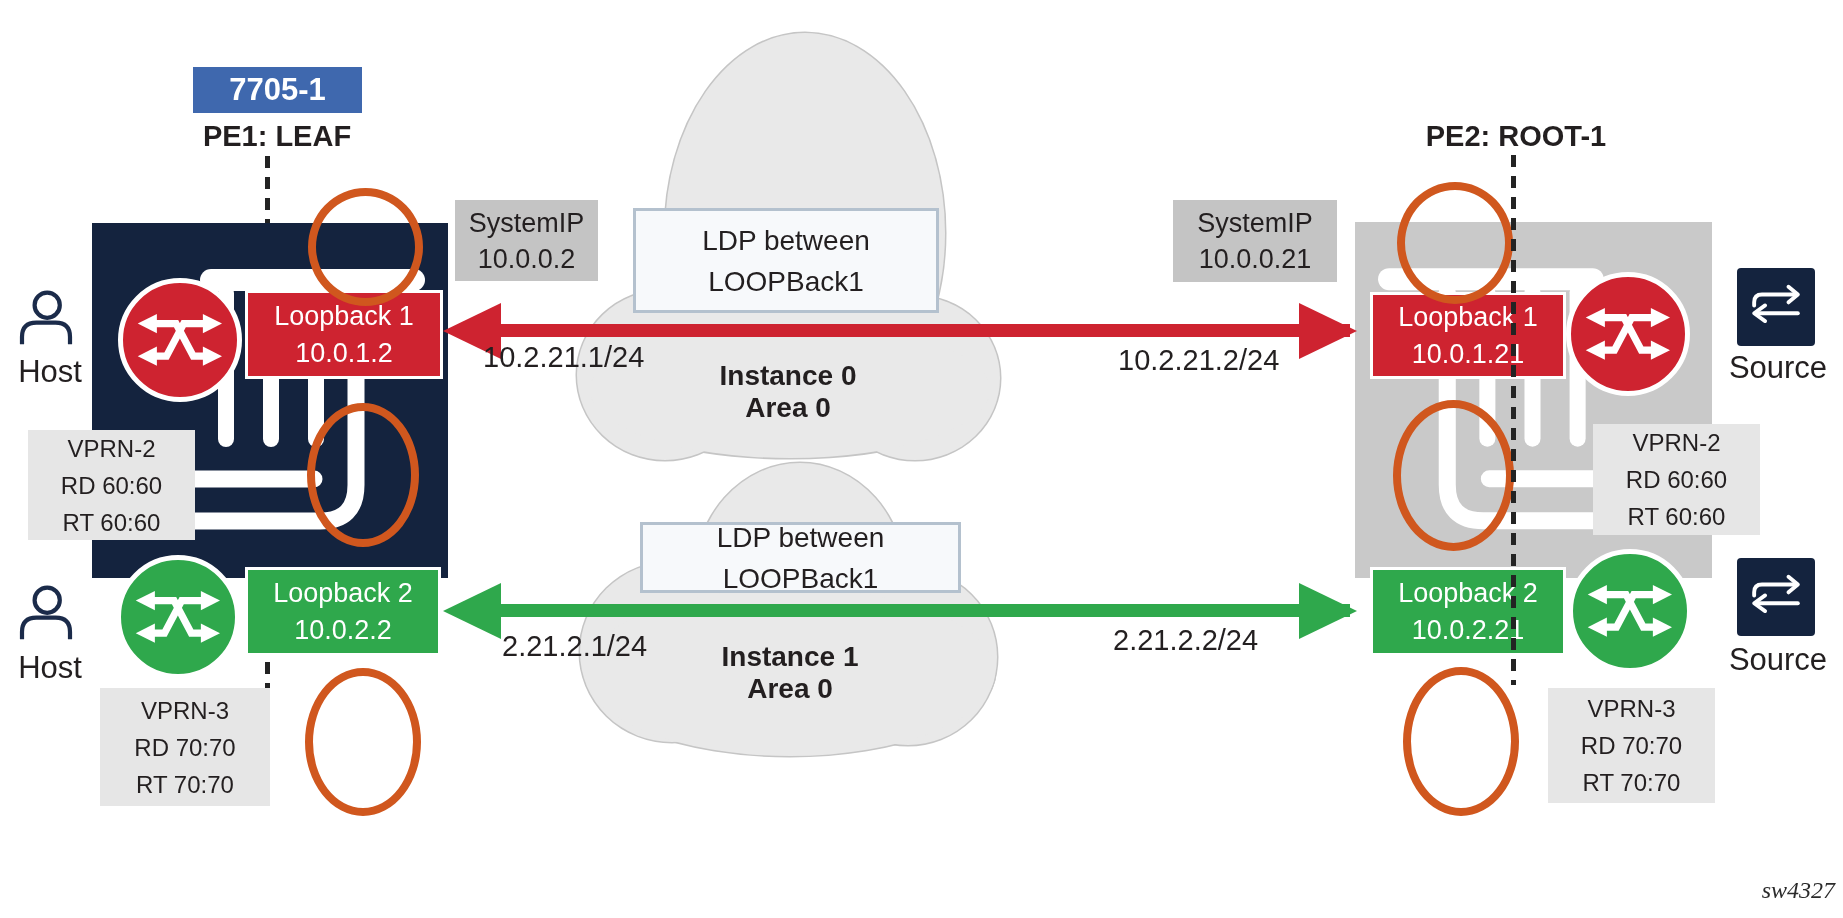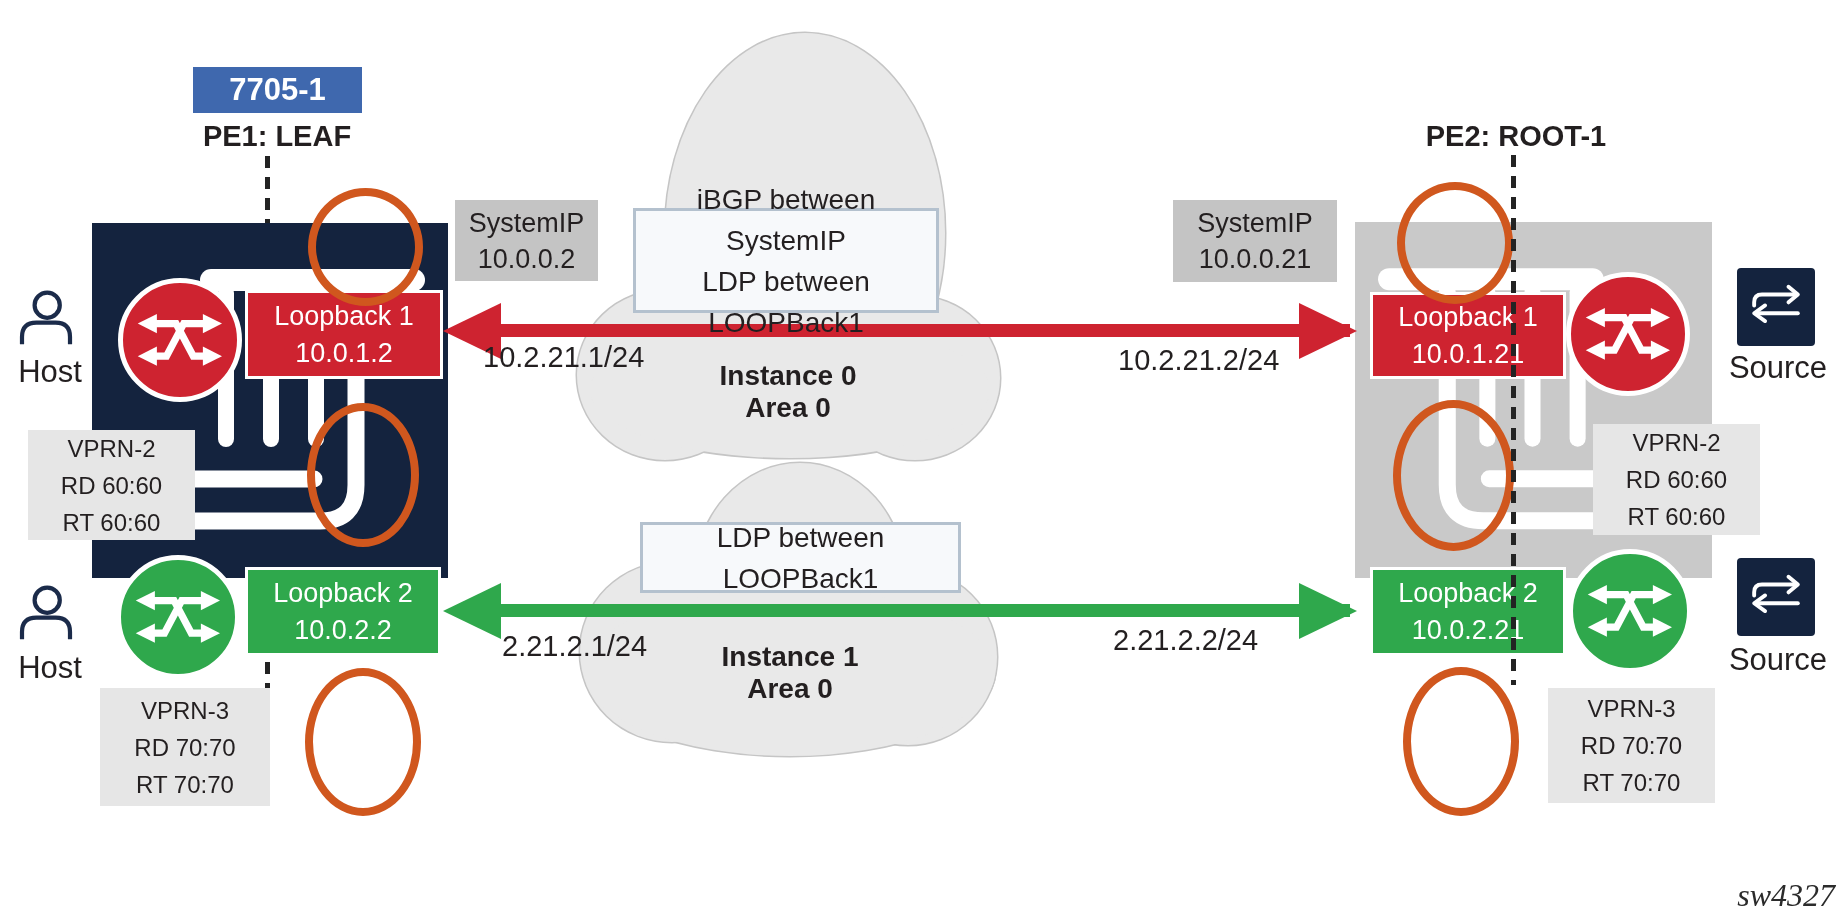--- a/index.html
+++ b/index.html
@@ -46,21 +46,21 @@
   .head-left-green{border-right:58px solid #2fa84c;}
   .head-right-green{border-left:58px solid #2fa84c;}
   
   .vdash{width:5px;background-image:repeating-linear-gradient(180deg,#232323 0 12px,transparent 12px 21px);}
   
   .oring{border:8px solid #d0571e;border-radius:50%;background:transparent;z-index:7;}
   
   .side-label{font-size:31px;text-align:center;z-index:6;white-space:nowrap;}
   .src-icon{background:#14233e;border-radius:4px;z-index:6;}
   .comb{z-index:3;}
-  .watermark{font-family:"Liberation Serif", serif;font-style:italic;font-size:32px;color:#2b2b2b;z-index:6;}
+  .watermark{font-family:"Liberation Serif", serif;font-style:italic;font-size:24px;color:#2b2b2b;z-index:6;}
 </style>
 </head>
 <body>
 
 <div class="stage">
 
   <svg class="abs" style="left:0;top:0;z-index:1" width="1843" height="918">
     <defs>
       <g id="cloudTop">
         <ellipse cx="805" cy="233" rx="140" ry="200"></ellipse>
@@ -267,21 +267,20 @@
     <span>RD 70:70</span>
     <span>RT 70:70</span>
   </div>
 
   <div class="abs sysip" style="left:1173px;top:200px;width:164px;height:82px;">
     <span>SystemIP</span>
     <span>10.0.0.21</span>
   </div>
 
   <div class="abs note" style="left:633px;top:208px;width:300px;height:99px;">
-    <span>iBGP between SystemIP</span>
     <span>LDP between LOOPBack1</span>
   </div>
 
   <div class="abs shaft shaft-red" style="left:470px;top:324px;width:880px;"></div>
   <div class="abs head head-left-red" style="left:443px;top:303px;"></div>
   <div class="abs head head-right-red" style="left:1299px;top:303px;"></div>
 
   <div class="abs addr" style="left:483px;top:341px;">10.2.21.1/24</div>
   <div class="abs addr" style="left:1118px;top:344px;">10.2.21.2/24</div>
 

